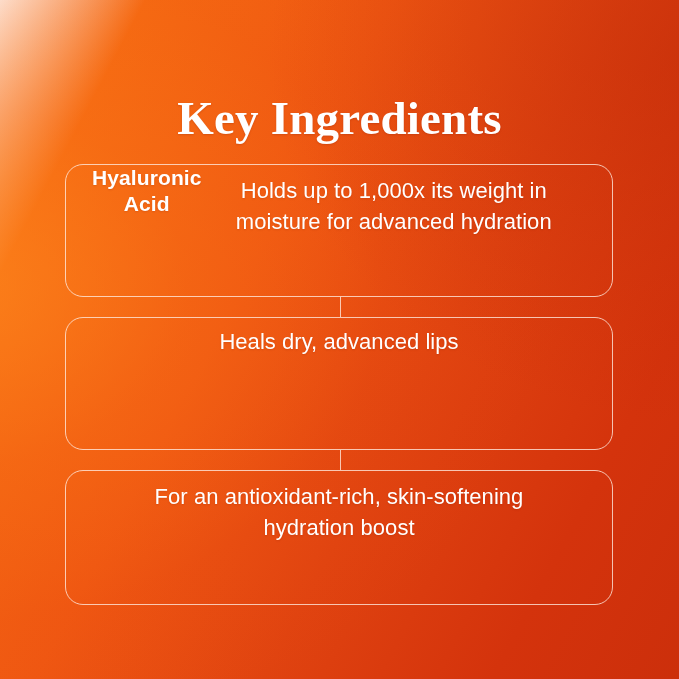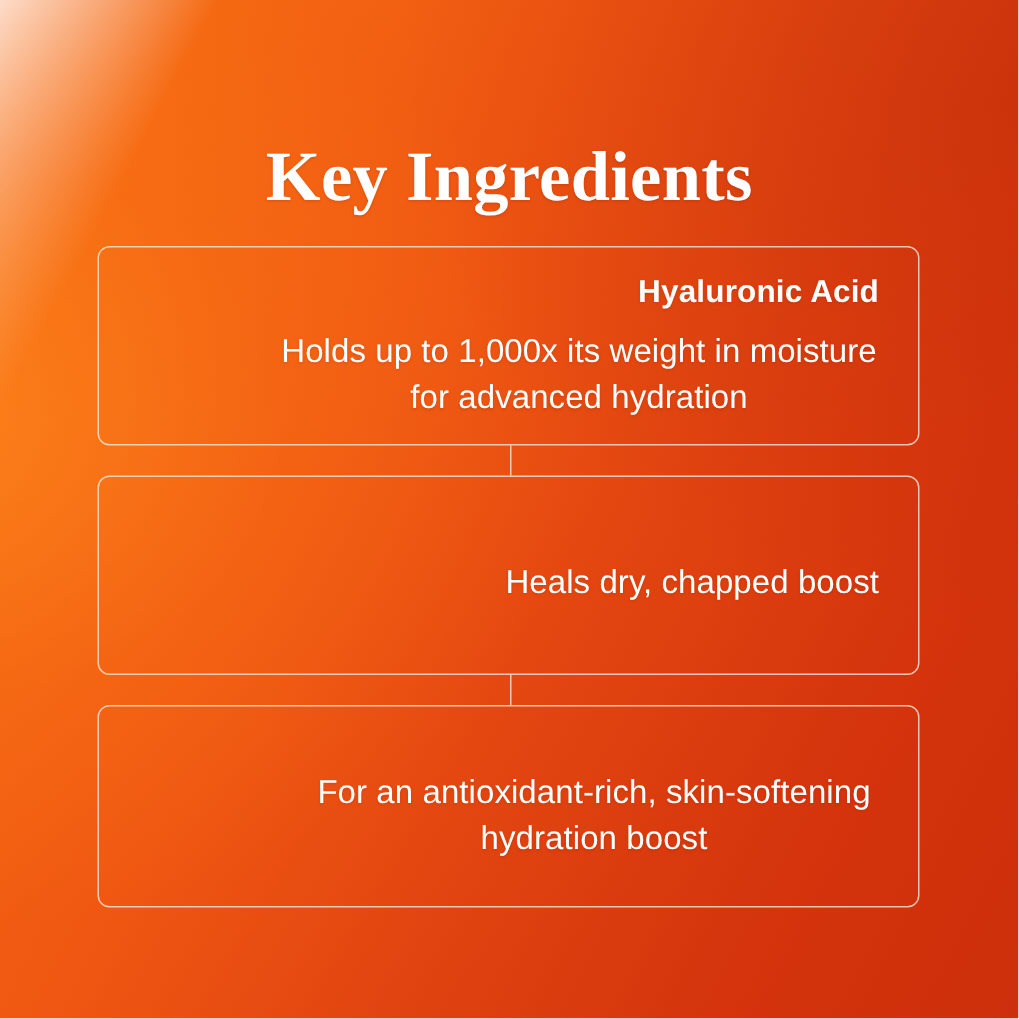--- a/index.html
+++ b/index.html
@@ -78,25 +78,25 @@
     white-space: nowrap;
   }
 
   
   .card {
     position: absolute;
     left: 65px;
     width: 548px;
     box-sizing: border-box;
     border: 1.3px solid rgba(255,236,226,0.78);
-    border-radius: 8px;
+    border-radius: 18px;
     background: transparent;
     display: flex;
-    flex-direction: column;
-    align-items: flex-end;
+    flex-direction: row;
+    align-items: flex-start;
     justify-content: center;
     padding: 0 26px;
   }
 
   .card-1 { top: 164px; height: 133px; }
   .card-2 { top: 317px; height: 133px; }
   .card-3 { top: 470px; height: 135px; }
 
   .card-title {
     font-family: "Liberation Sans", sans-serif;
@@ -146,21 +146,21 @@
     <h1 class="title">Key Ingredients</h1>
 
     <div class="card card-1">
       <div class="card-title">Hyaluronic Acid</div>
       <div class="card-desc">Holds up to 1,000x its weight in moisture for advanced hydration</div>
     </div>
 
     <div class="connector connector-1"></div>
 
     <div class="card card-2">
-      <div class="card-desc">Heals dry, chapped boost</div>
+      <div class="card-desc">Heals dry, advanced lips</div>
     </div>
 
     <div class="connector connector-2"></div>
 
     <div class="card card-3">
       <div class="card-desc">For an antioxidant-rich, skin-softening hydration boost</div>
     </div>
 
   </div>
 </div>

